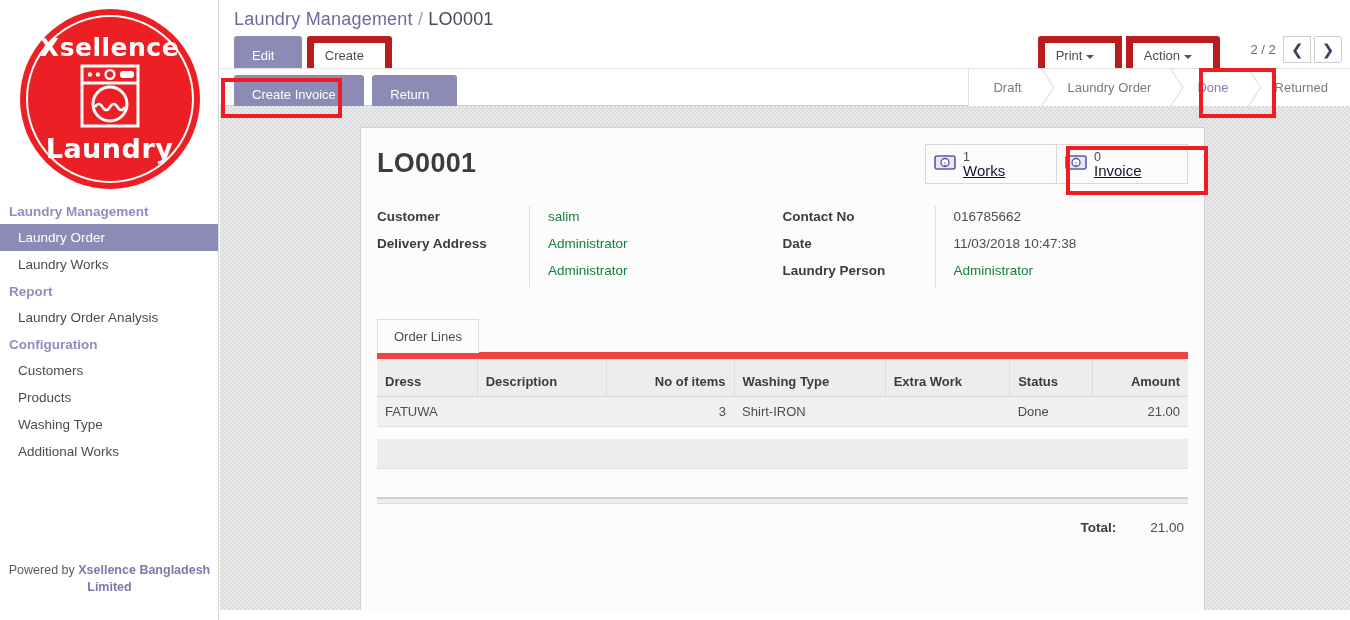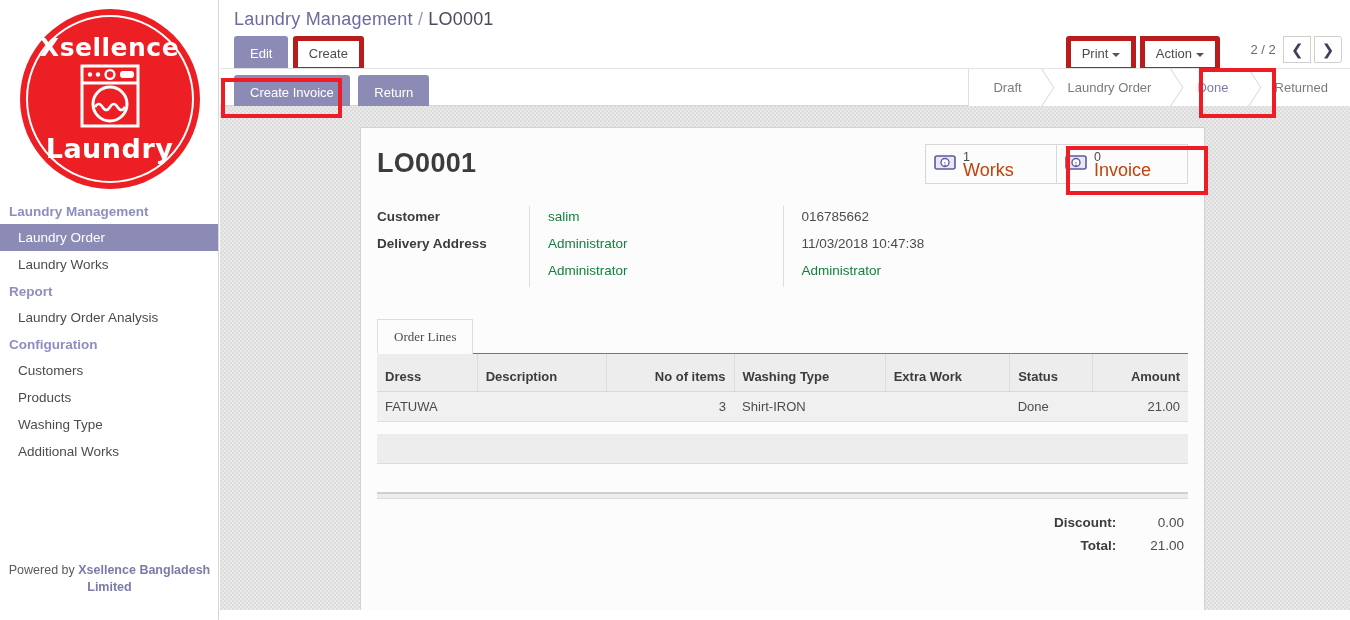--- a/index.html
+++ b/index.html
@@ -79,23 +79,23 @@
   #breadcrumb .crumb-cur { color: #4a4a5e; }
 
   #btnbar {
     position: relative;
     height: 38px;
     padding: 6px 0 0 14px;
   }
   .btn {
     display: inline-block;
     font-size: 13px;
-    padding: 5px 11px 6px 11px;
+    padding: 5px 21px 6px 11px;
     border-radius: 3px;
-    border: 5px solid #b91c1c;
+    border: 7px solid #b91c1c;
     background: #fff;
     color: #4c4c4c;
     cursor: pointer;
     vertical-align: middle;
   }
   .btn.primary {
     background: #8b8bb5; border-color: #8b8bb5; color: #fff;
   }
   #topright-group {
     position: absolute; right: 130px; top: 6px;
@@ -200,21 +200,21 @@
     border: 1px solid #d8d8d8;
     background: #fcfcfc;
     padding: 6px 12px 6px 8px;
     min-width: 132px;
     cursor: pointer;
     margin-left: -1px;
   }
   .stat-icon { margin-right: 7px; }
   .stat-txt { line-height: 13px; }
   .stat-val { font-size: 12.5px; color: #4c4c4c; display: block; }
-  .stat-lbl { font-size: 18px; color: #c2410c; display: block; }
+  .stat-lbl { font-size: 15px; color: #0f172a; display: block; text-decoration: underline; }
 
   #fields {
     display: flex;
     padding-top: 4px;
   }
   .fcol { width: 50%; display: flex; }
   .flabels { width: 152px; padding-right: 8px; }
   .fvalues {
     flex: 1;
     border-left: 1px solid #dedede;
@@ -225,21 +225,21 @@
     height: 27px; line-height: 22px;
   }
   .fvalue {
     font-size: 13.5px; color: #4c4c4c;
     height: 27px; line-height: 22px;
   }
   .fvalue.link { color: #15803d; cursor: pointer; }
 
   
   #notebook { margin-top: 32px; }
-  .tabs { display: flex; border-bottom: 1px solid #ef4444; font-family: Liberation Serif, serif; }
+  .tabs { display: flex; border-bottom: 7px solid #ef4444; }
   .tab {
     font-size: 13px; color: #4c4c4c;
     padding: 9px 16px 8px 16px;
     border: 1px solid #ddd;
     border-bottom: 1px solid #fcfcfc;
     background: #fcfcfc;
     margin-bottom: -1px;
     cursor: pointer;
   }
   table.lines {
@@ -422,20 +422,25 @@
               <div class="flabel">Customer</div>
               <div class="flabel">Delivery Address</div>
             </div>
             <div class="fvalues">
               <div class="fvalue link">salim</div>
               <div class="fvalue link">Administrator</div>
               <div class="fvalue link">Administrator</div>
             </div>
           </div>
           <div class="fcol">
+            <div class="flabels">
+              <div class="flabel">Contact No</div>
+              <div class="flabel">Date</div>
+              <div class="flabel">Laundry Person</div>
+            </div>
             <div class="fvalues">
               <div class="fvalue">016785662</div>
               <div class="fvalue">11/03/2018 10:47:38</div>
               <div class="fvalue link">Administrator</div>
             </div>
           </div>
         </div>
 
         <div id="notebook">
           <div class="tabs">
@@ -465,24 +470,20 @@
                 <td class="num">21.00</td>
               </tr>
             </tbody>
           </table>
 
           <div class="empty-row"></div>
           <div class="thin-bar"></div>
 
           <div id="totals">
             <div class="total-line">
-              <span class="tl-label">Discount:</span>
-              <span class="tl-val">0.00</span>
-            </div>
-            <div class="total-line">
               <span class="tl-label">Total:</span>
               <span class="tl-val">21.00</span>
             </div>
           </div>
         </div>
 
       </div>
     </div>
   </div>
 

